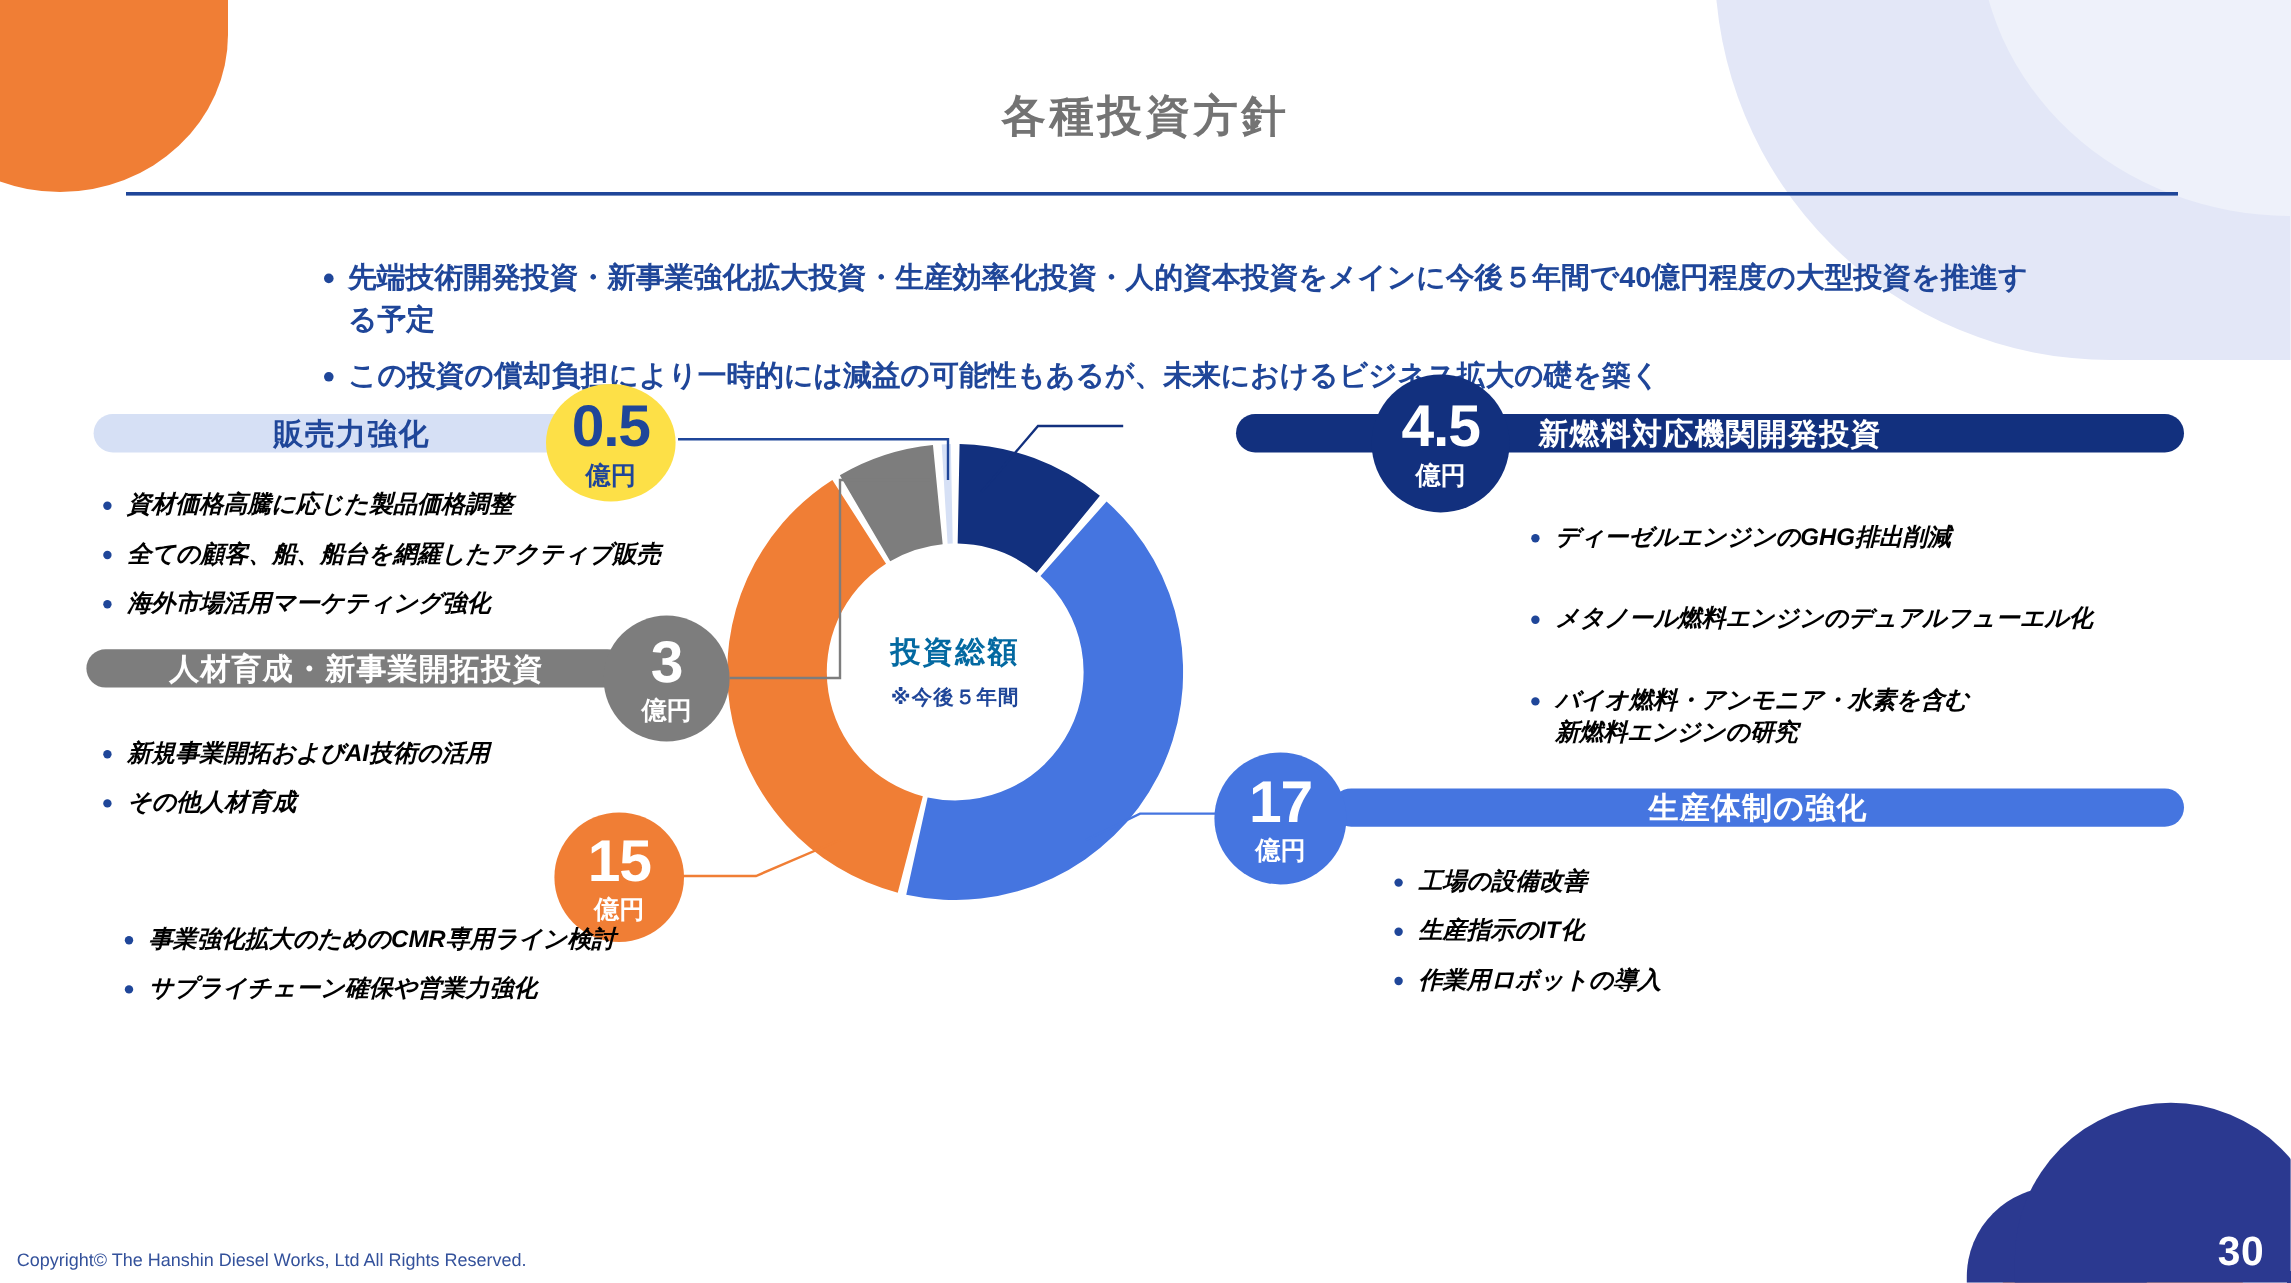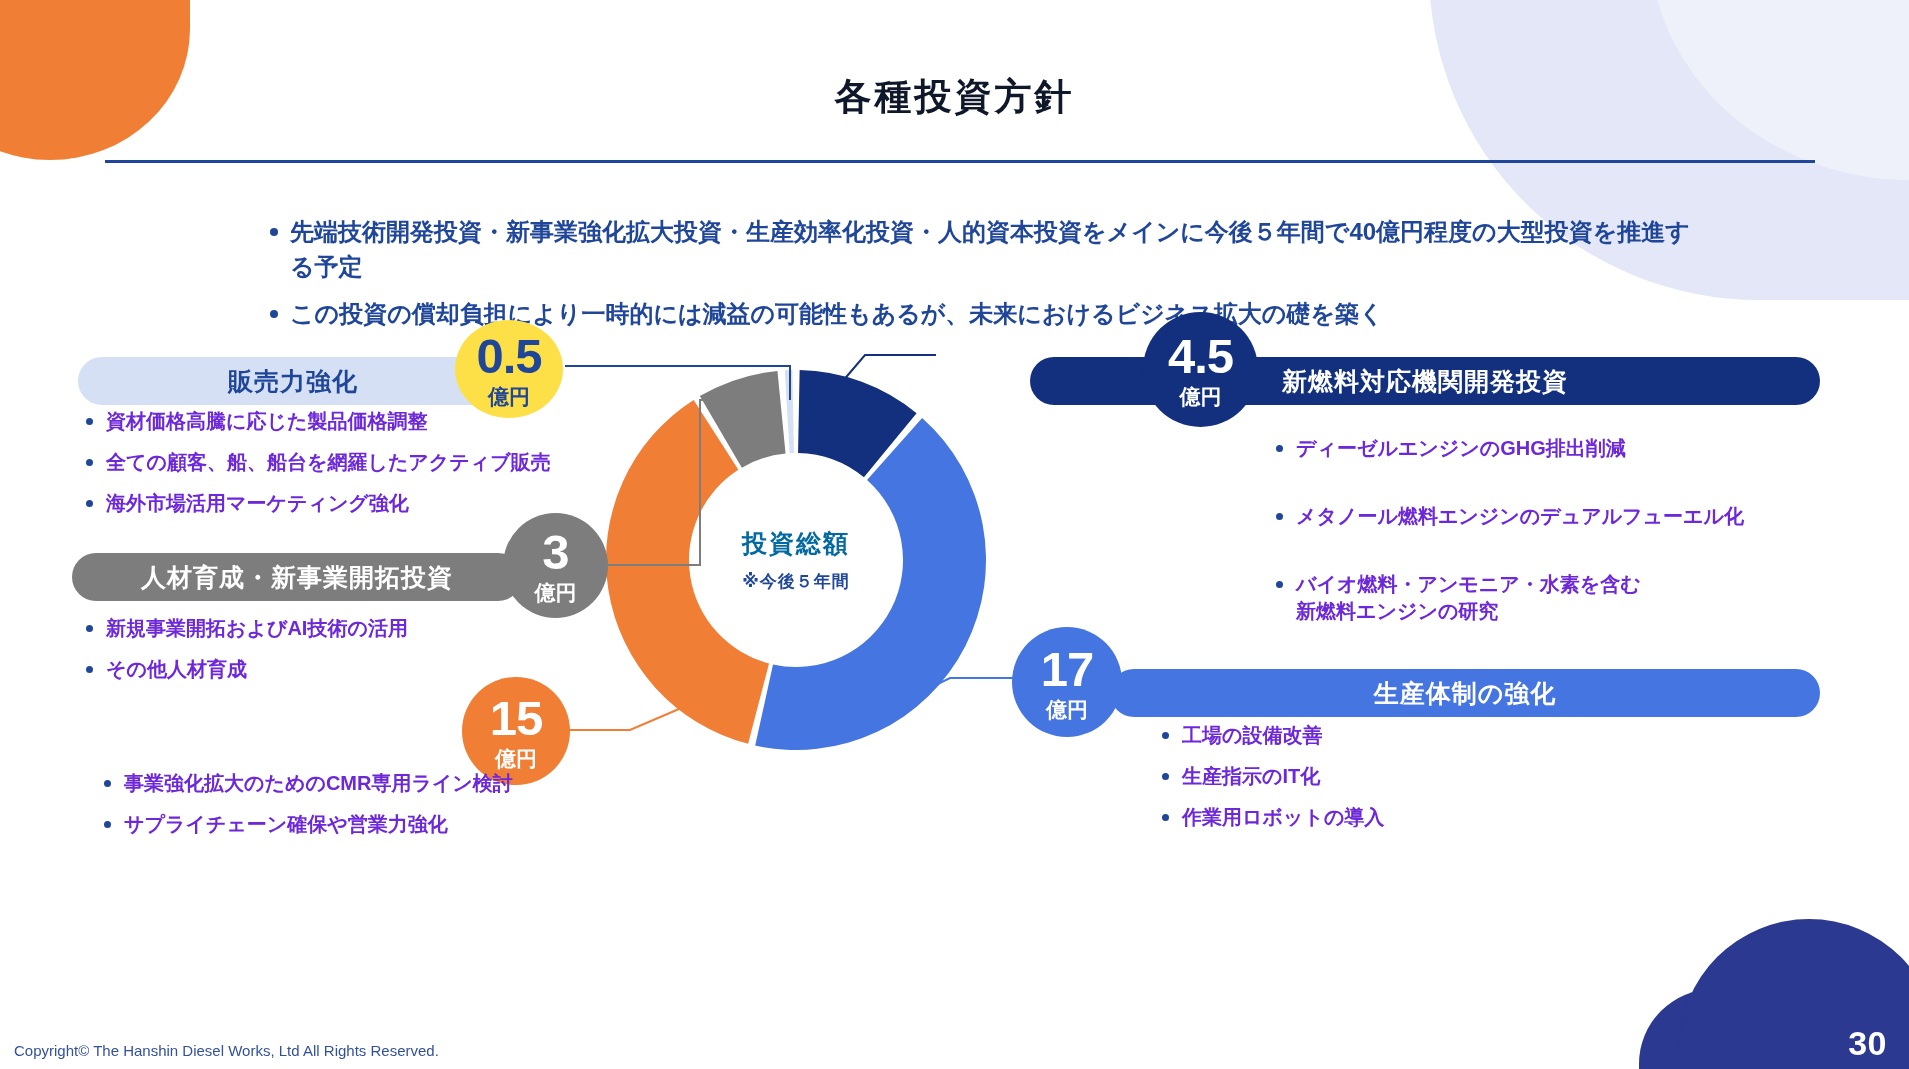--- a/index.html
+++ b/index.html
@@ -61,21 +61,21 @@
     font-size: 34px;
     font-weight: bold;
     letter-spacing: 0.5px;
   }
 
   
   .title {
     position: absolute;
     top: 72px; left: 0; width: 100%;
     text-align: center;
-    color: #0f172a;
+    color: #737373;
     font-size: 37px;
     font-weight: bold;
     letter-spacing: 3px;
   }
   .title-rule {
     position: absolute;
     top: 160px; left: 105px;
     width: 1710px; height: 3px;
     background: #1F4699;
   }
@@ -99,45 +99,45 @@
   }
 
   
   .pill {
     position: absolute;
     display: flex; align-items: center; justify-content: center;
     color: #ffffff;
     font-size: 25px;
     font-weight: bold;
     border-radius: 40px;
-    height: 48px;
+    height: 32px;
     letter-spacing: 1px;
-    margin-top: 12px;
   }
   .pill.light { color: #1F4699; }
 
   .bubble {
     position: absolute;
     border-radius: 50%;
     display: flex; flex-direction: column;
     align-items: center; justify-content: center;
     color: #ffffff;
     line-height: 1;
   }
   .bubble .num { font-size: 49px; font-weight: bold; letter-spacing: -1px; }
   .bubble .unit { font-size: 21px; font-weight: bold; margin-top: 5px; }
   .bubble.light .num, .bubble.light .unit { color: #1F4699; }
 
   
   .blist {
     position: absolute;
-    color: #6d28d9;
+    color: #000000;
     font-size: 20px;
     font-weight: bold;
     line-height: 1.35;
+    font-style: italic;
   }
   .blist .bi { position: relative; padding-left: 24px; margin-bottom: 14px; }
   .blist .bi::before {
     content: "";
     position: absolute; left: 4px; top: 10px;
     width: 7px; height: 7px; border-radius: 50%;
     background: #1F4699;
   }
 
   

